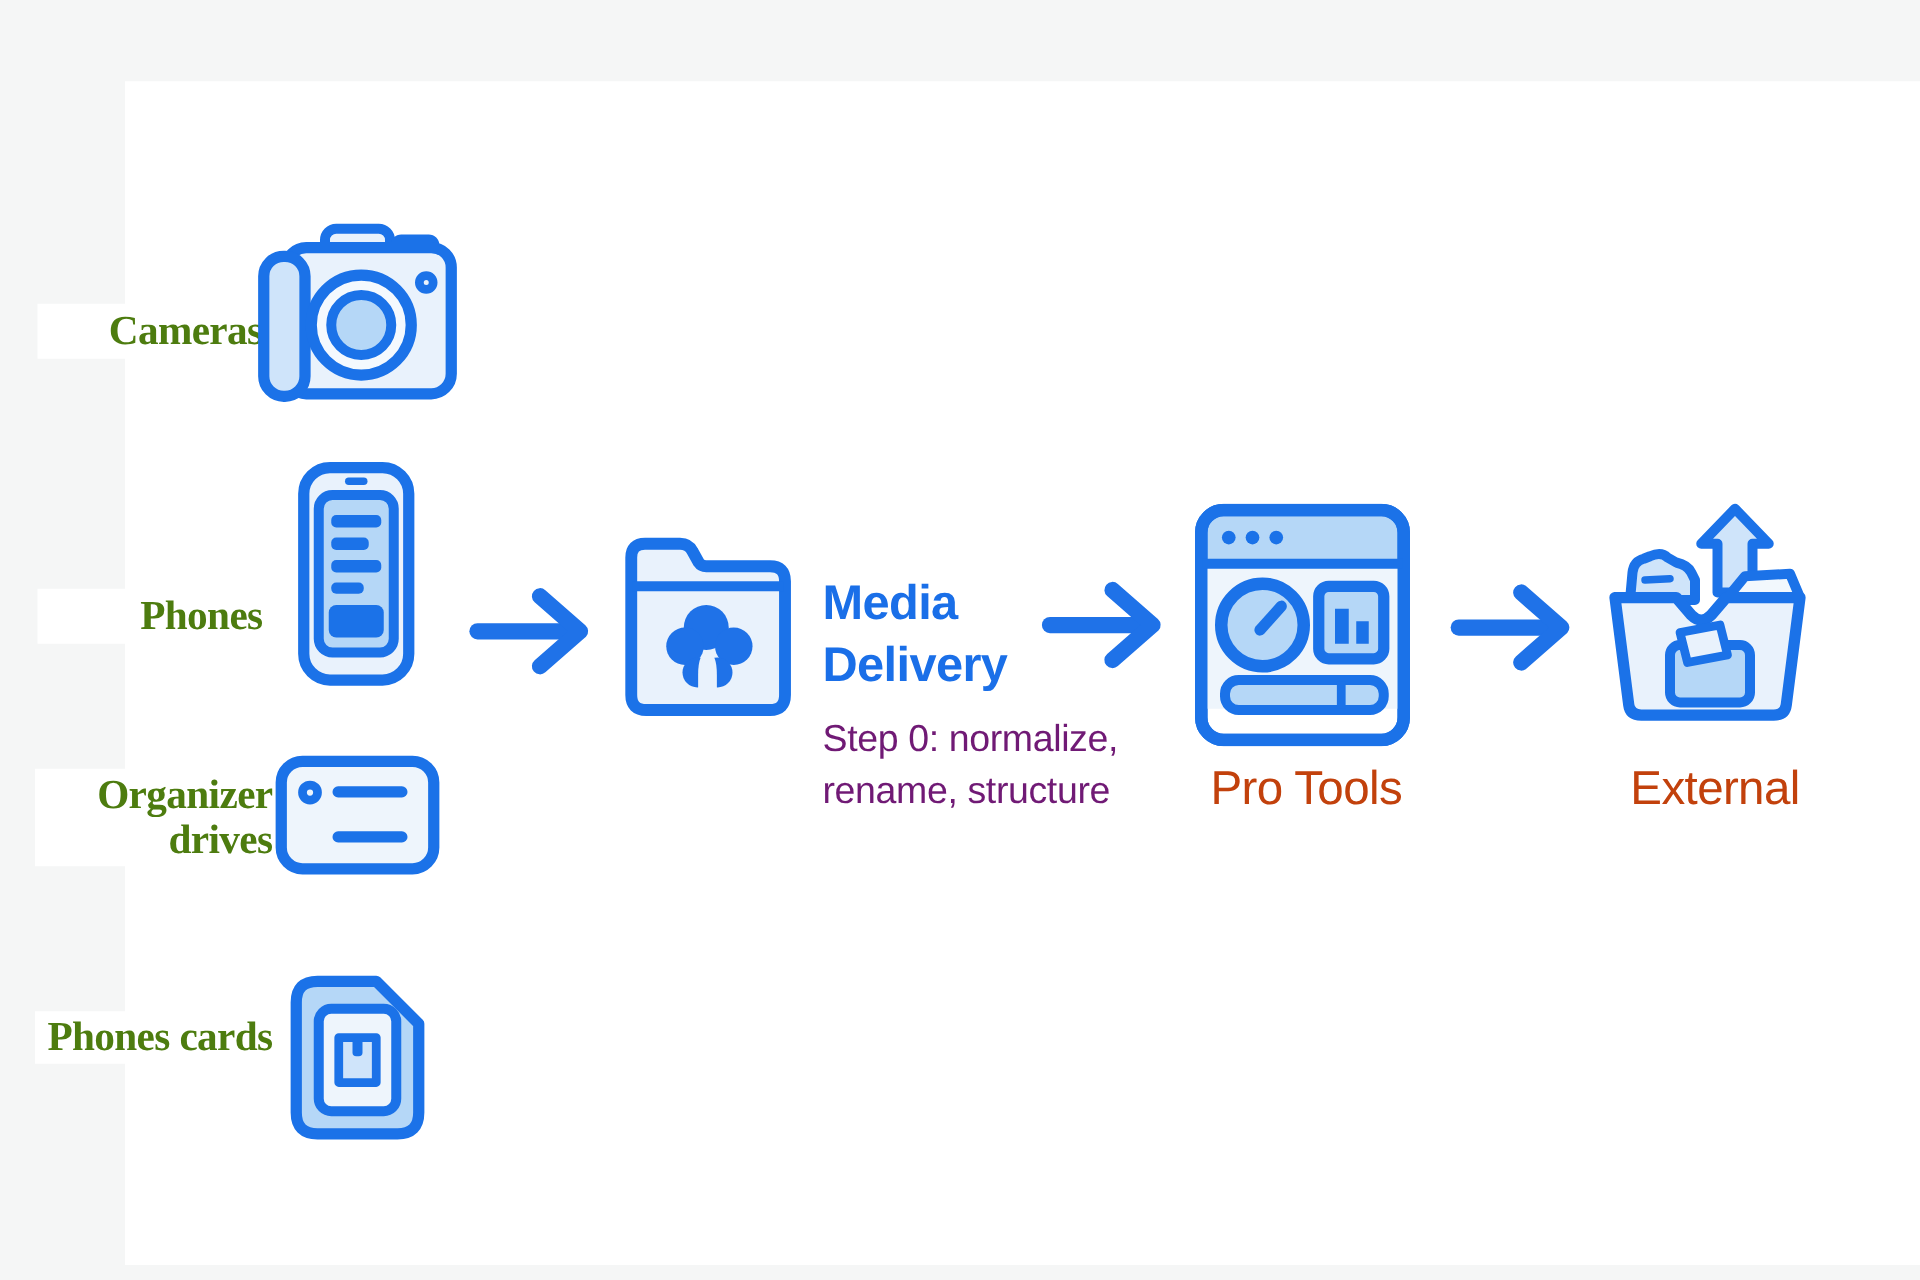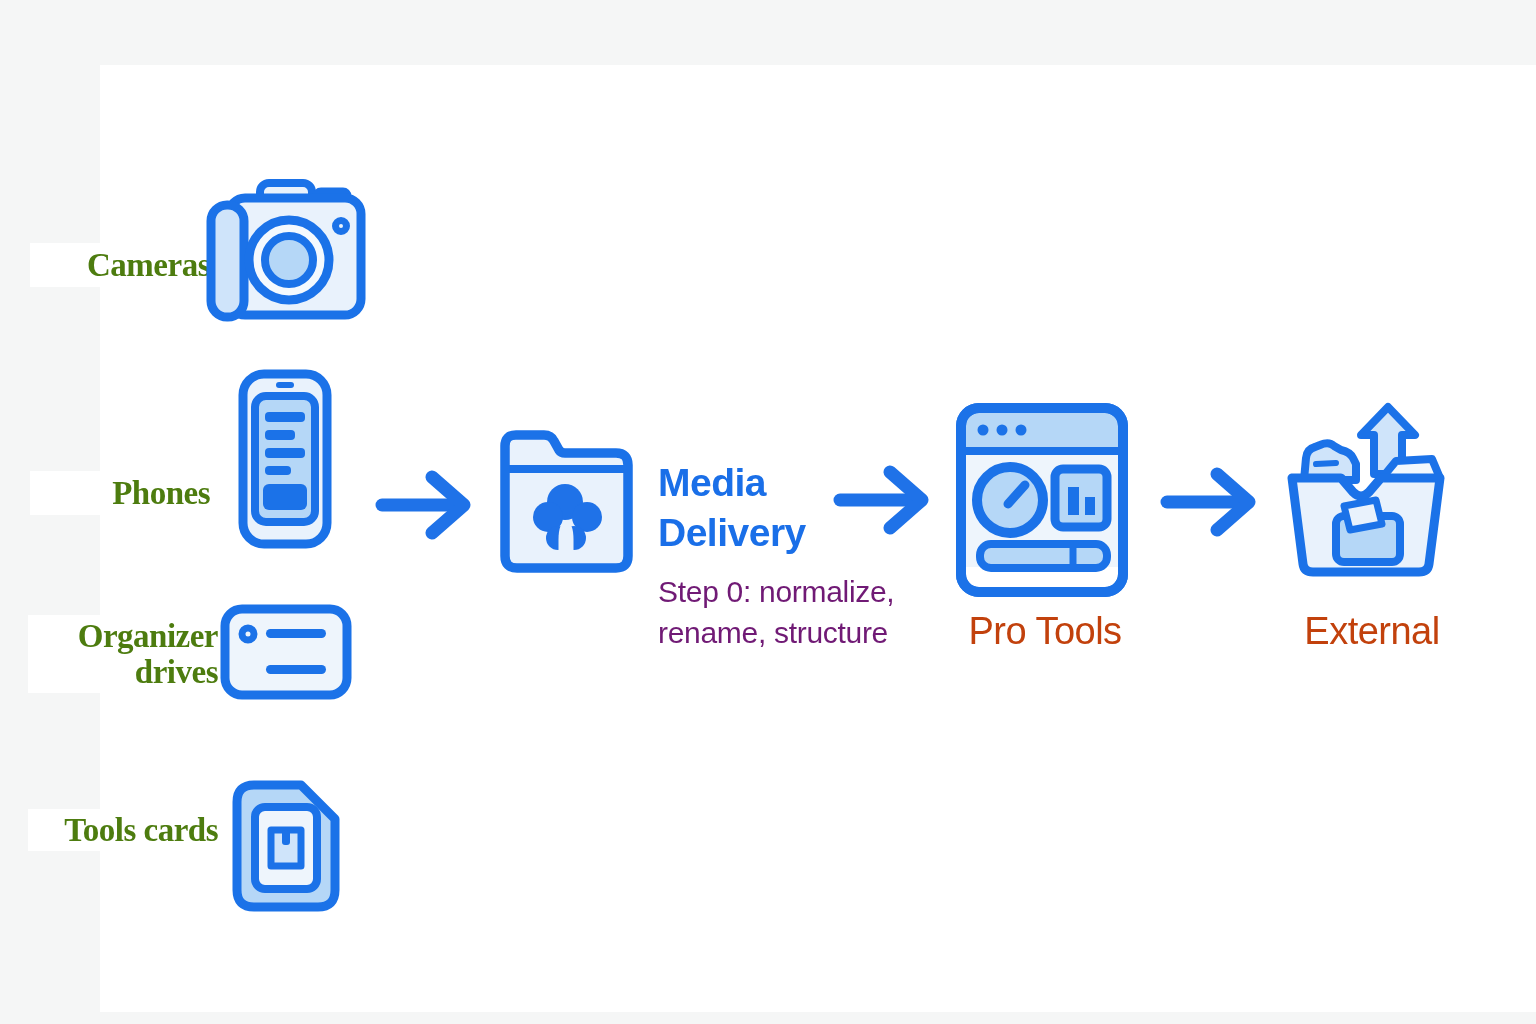--- a/index.html
+++ b/index.html
@@ -44,21 +44,21 @@
   svg{display:block;}
 </style>
 </head>
 <body>
 
 <div class="panel"></div>
 
 <div class="label" style="left:30px;top:243px;width:180px;">Cameras</div>
 <div class="label" style="left:30px;top:471px;width:180px;">Phones</div>
 <div class="label" style="left:28px;top:615px;width:190px;line-height:36px;">Organizer drives</div>
-<div class="label" style="left:28px;top:809px;width:190px;line-height:36px;">Tools cards</div>
+<div class="label" style="left:28px;top:809px;width:190px;line-height:36px;">Phones cards</div>
 
 <div class="abs" style="left:203px;top:174px;">
   <svg width="164" height="148" viewBox="0 0 164 148">
     <rect x="57" y="9" width="52" height="28" rx="9" fill="#e9f2fc" stroke="#1b72e8" stroke-width="8"></rect>
     <rect x="113" y="17" width="32" height="16" rx="5" fill="#e9f2fc" stroke="#1b72e8" stroke-width="7"></rect>
     <rect x="26" y="24" width="132" height="117" rx="16" fill="#e9f2fc" stroke="#1b72e8" stroke-width="9"></rect>
     <rect x="8" y="31" width="33" height="112" rx="16" fill="#cfe4fa" stroke="#1b72e8" stroke-width="9"></rect>
     <circle cx="86" cy="86" r="40" fill="#f4f9fe" stroke="#1b72e8" stroke-width="9"></circle>
     <circle cx="86" cy="86" r="24" fill="#b5d7f7" stroke="#1b72e8" stroke-width="8"></circle>
     <circle cx="138" cy="52" r="5.5" fill="none" stroke="#1b72e8" stroke-width="7"></circle>

